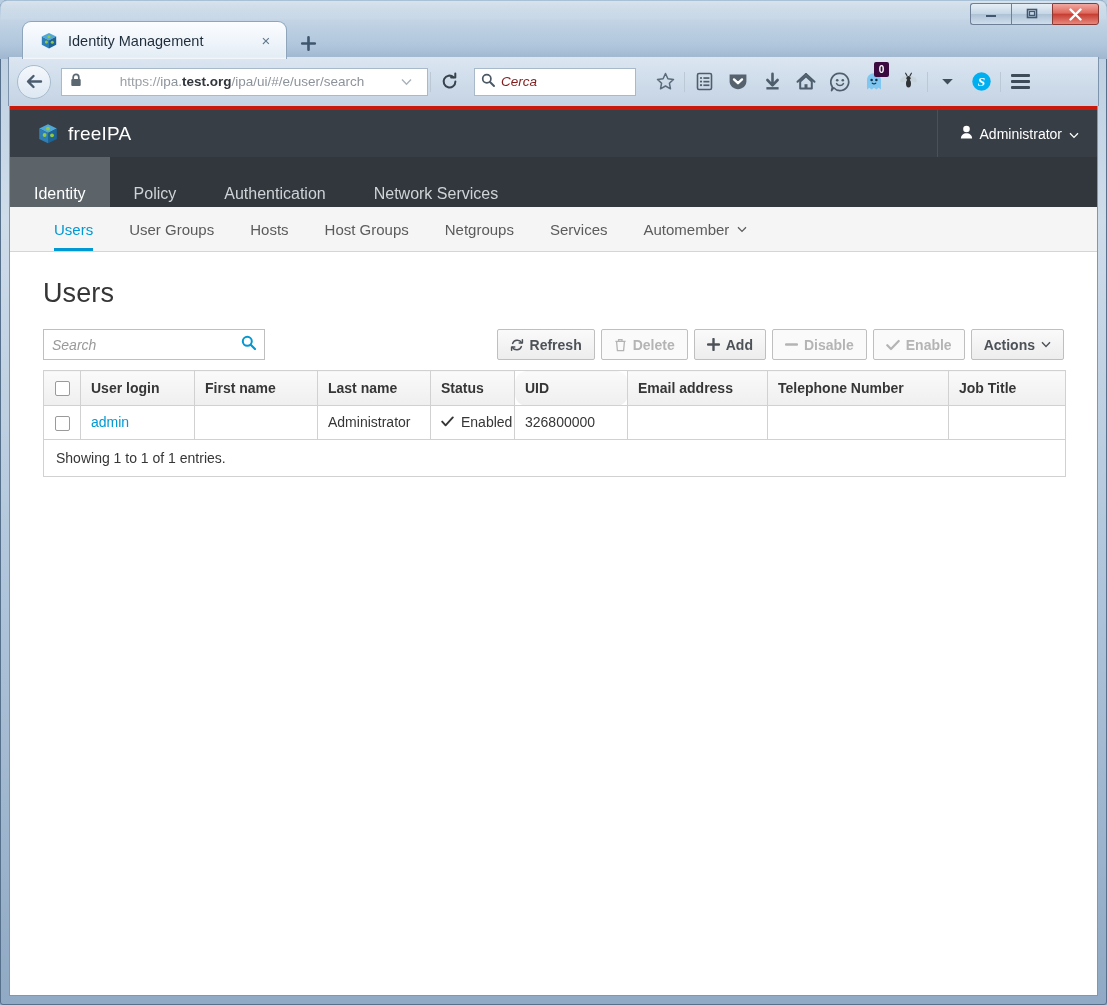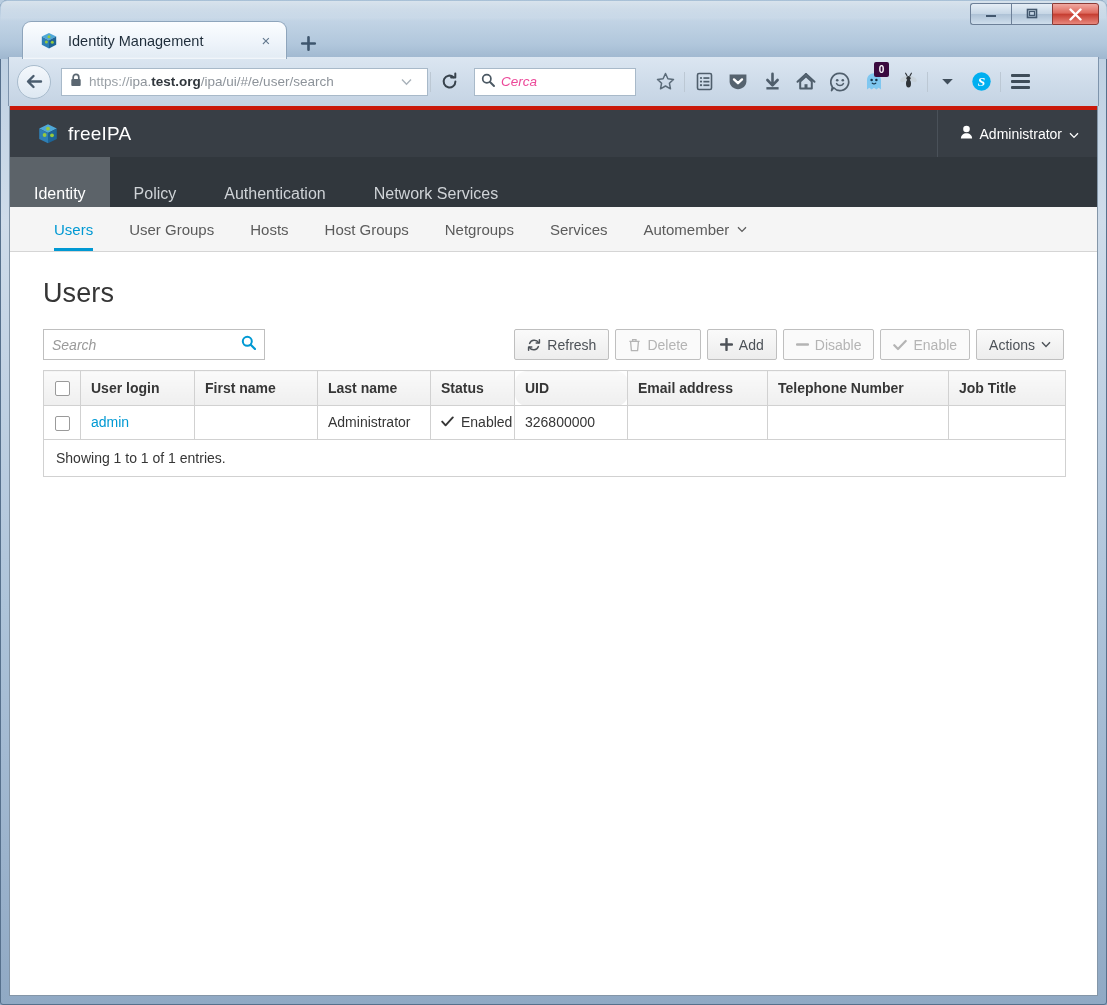--- a/index.html
+++ b/index.html
@@ -86,21 +86,21 @@
   }
   .backbtn{
     width:34px; height:34px; border-radius:50%;
     border:1px solid #a9bccd;
     background:linear-gradient(180deg,#f4f8fc,#dde8f2);
     display:flex;align-items:center;justify-content:center; color:#4a5c6e; flex:0 0 auto;
   }
   #urlbar{
     flex:0 0 auto; width:367px; height:28px; margin-left:10px;
     background:#fff; border:1px solid #a8b9c9;
-    display:flex; align-items:center; padding:0 10px 0 8px;
+    display:flex; align-items:center; padding:0 10px 0 8px;text-align:center;
   }
   #urlbar .lock{ margin-right:7px; flex:0 0 auto; }
   #urlbar .url{
     flex:1 1 auto; font-size:13.5px; color:#8d939a; white-space:nowrap; overflow:hidden;
   }
   #urlbar .url b{ color:#30363c; font-weight:700; }
   #urlbar .url .scheme{ color:#9aa0a6; }
   .drop-caret{
     width:22px; display:flex; align-items:center; justify-content:center; color:#a9b2ba; flex:0 0 auto;
   }
@@ -108,21 +108,21 @@
   .reload{
     width:28px; height:26px; display:flex; align-items:center; justify-content:center;
     color:#37424c; flex:0 0 auto; margin-left:2px;
   }
   #searchbar{
     flex:0 0 auto; width:162px; height:28px; margin-left:11px;
     background:#fff; border:1px solid #a8b9c9;
     display:flex; align-items:center; padding:0 6px;
   }
   #searchbar .sicon{ margin-right:6px; color:#4b5863; flex:0 0 auto;}
-  #searchbar .stext{ font-size:13.5px; color:#ec4899; font-style:italic;}
+  #searchbar .stext{ font-size:13.5px; color:#7f1d1d; font-style:italic;}
 
   .tbicons{ display:flex; align-items:center; margin-left:12px; }
   .tbi{
     width:34px; height:32px; display:flex; align-items:center; justify-content:center;
     position:relative; color:#4f5e6c;
   }
   .badge{
     position:absolute; top:-4px; right:2px;
     background:#3b0a3f; color:#fff; font-size:10px; font-weight:700;
     min-width:15px; height:15px; line-height:15px; text-align:center;
@@ -191,21 +191,21 @@
   .search-box .sb-input{
     flex:1 1 auto; font-size:14px; color:#9a9a9a; font-style:italic;
   }
   .search-box .sb-icon{ color:#0099d3; flex:0 0 auto; }
 
   .btn-group{ display:flex; gap:6px; }
   .btn{
     height:31px; padding:0 12px; display:flex; align-items:center; gap:6px;
     border:1px solid #bfbfbf; border-radius:2px;
     background:linear-gradient(180deg,#fafafa,#ededed);
-    font-size:14px; color:#4d5258; white-space:nowrap;
+    font-size:14px; color:#4d5258; white-space:nowrap;font-weight:bold;
   }
   .btn.disabled{ color:#b4b4b4; background:#fafafa; }
   .btn .bi{ display:flex; align-items:center; }
 
   
   .tbl{ width:1023px; border:1px solid #d1d1d1; border-collapse:collapse; table-layout:fixed; }
   .tbl th{
     background:linear-gradient(180deg,#fafafa,#efefef);
     border:1px solid #d1d1d1; border-top:none;
     font-size:14px; font-weight:700; color:#363636; text-align:left;

